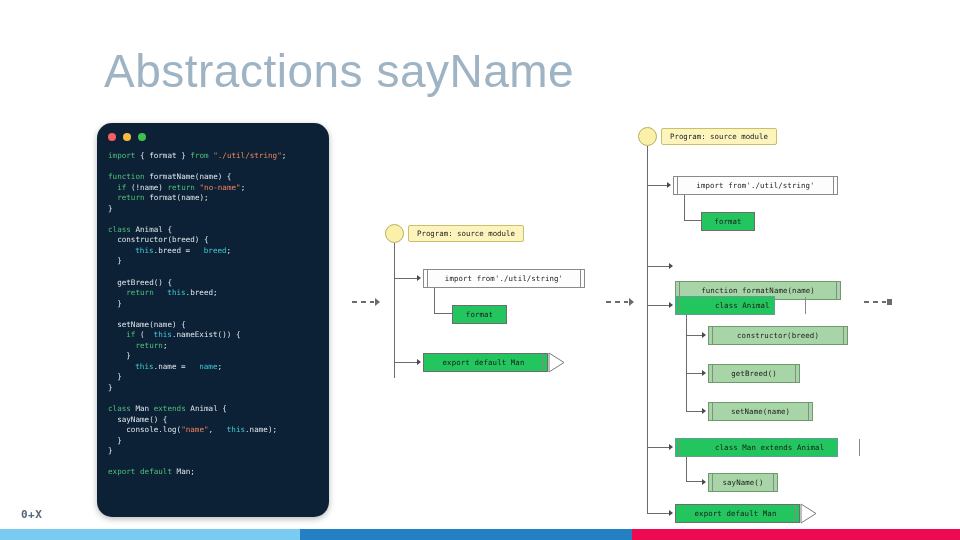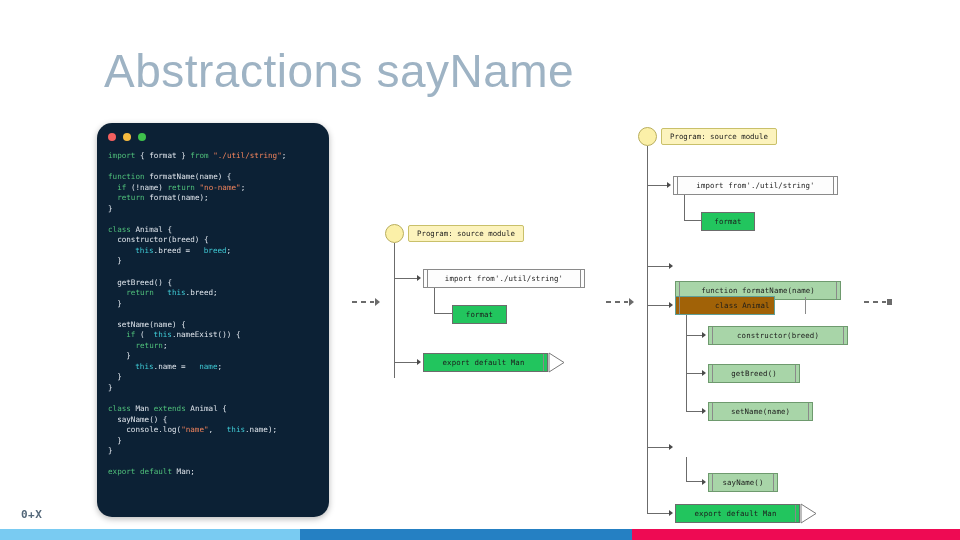--- a/index.html
+++ b/index.html
@@ -63,21 +63,21 @@
   }
   .node .lbl { flex: 1 1 auto; text-align: center; padding: 0 6px; }
   .node .bar-l, .node .bar-r {
     flex: 0 0 auto; width: 4px; align-self: stretch;
     border-right: 1px solid #8a8a8a;
   }
   .node .bar-r { border-right: none; border-left: 1px solid #8a8a8a; }
 
   .node.blue  { background:#22c55e; border-color:#6c6c6c; }
   .node.green { background:#a8d5a8; border-color:#6e9a6e; }
-  .node.teal  { background:#a16207; border-color:#5f9f98;gap:29px; }
+  .node.teal  { background:#22c55e; border-color:#5f9f98;gap:29px; }
   .node.white { background:#fdfdfd; border-color:#8a8a8a; }
 
   
   .root-box {
     position:absolute; height:17px;
     background:#fcf3bd; border:1px solid #c9c06a; border-radius:2px;
     display:flex; align-items:center; justify-content:center;
     font-family:"DejaVu Sans Mono", monospace; font-size:7.4px;
     color:#1c1c1c; white-space:nowrap; padding:0 8px;
   }
@@ -237,20 +237,25 @@
     <div class="hline" style="left:48px; top:286px; width:16px;"></div>
     <div class="arrowhead" style="left:64px; top:283px;"></div>
     <div class="node green" style="left:70px; top:277px; width:105px;">
       <span class="bar-l"></span>
       <span class="lbl">setName(name)</span>
       <span class="bar-r"></span>
     </div>
 
     <div class="hline" style="left:9px; top:322px; width:22px;"></div>
     <div class="arrowhead" style="left:31px; top:319px;"></div>
+    <div class="node teal" style="left:37px; top:313px; width:163px;">
+      <span class="bar-l"></span>
+      <span class="lbl">class Man extends Animal</span>
+      <span class="bar-r"></span>
+    </div>
 
     <div class="elbow" style="left:48px; top:332px; width:16px; height:25px;"></div>
     <div class="arrowhead" style="left:64px; top:354px;"></div>
     <div class="node green" style="left:70px; top:348px; width:70px;">
       <span class="bar-l"></span>
       <span class="lbl">sayName()</span>
       <span class="bar-r"></span>
     </div>
 
     <div class="hline" style="left:9px; top:388px; width:22px;"></div>

